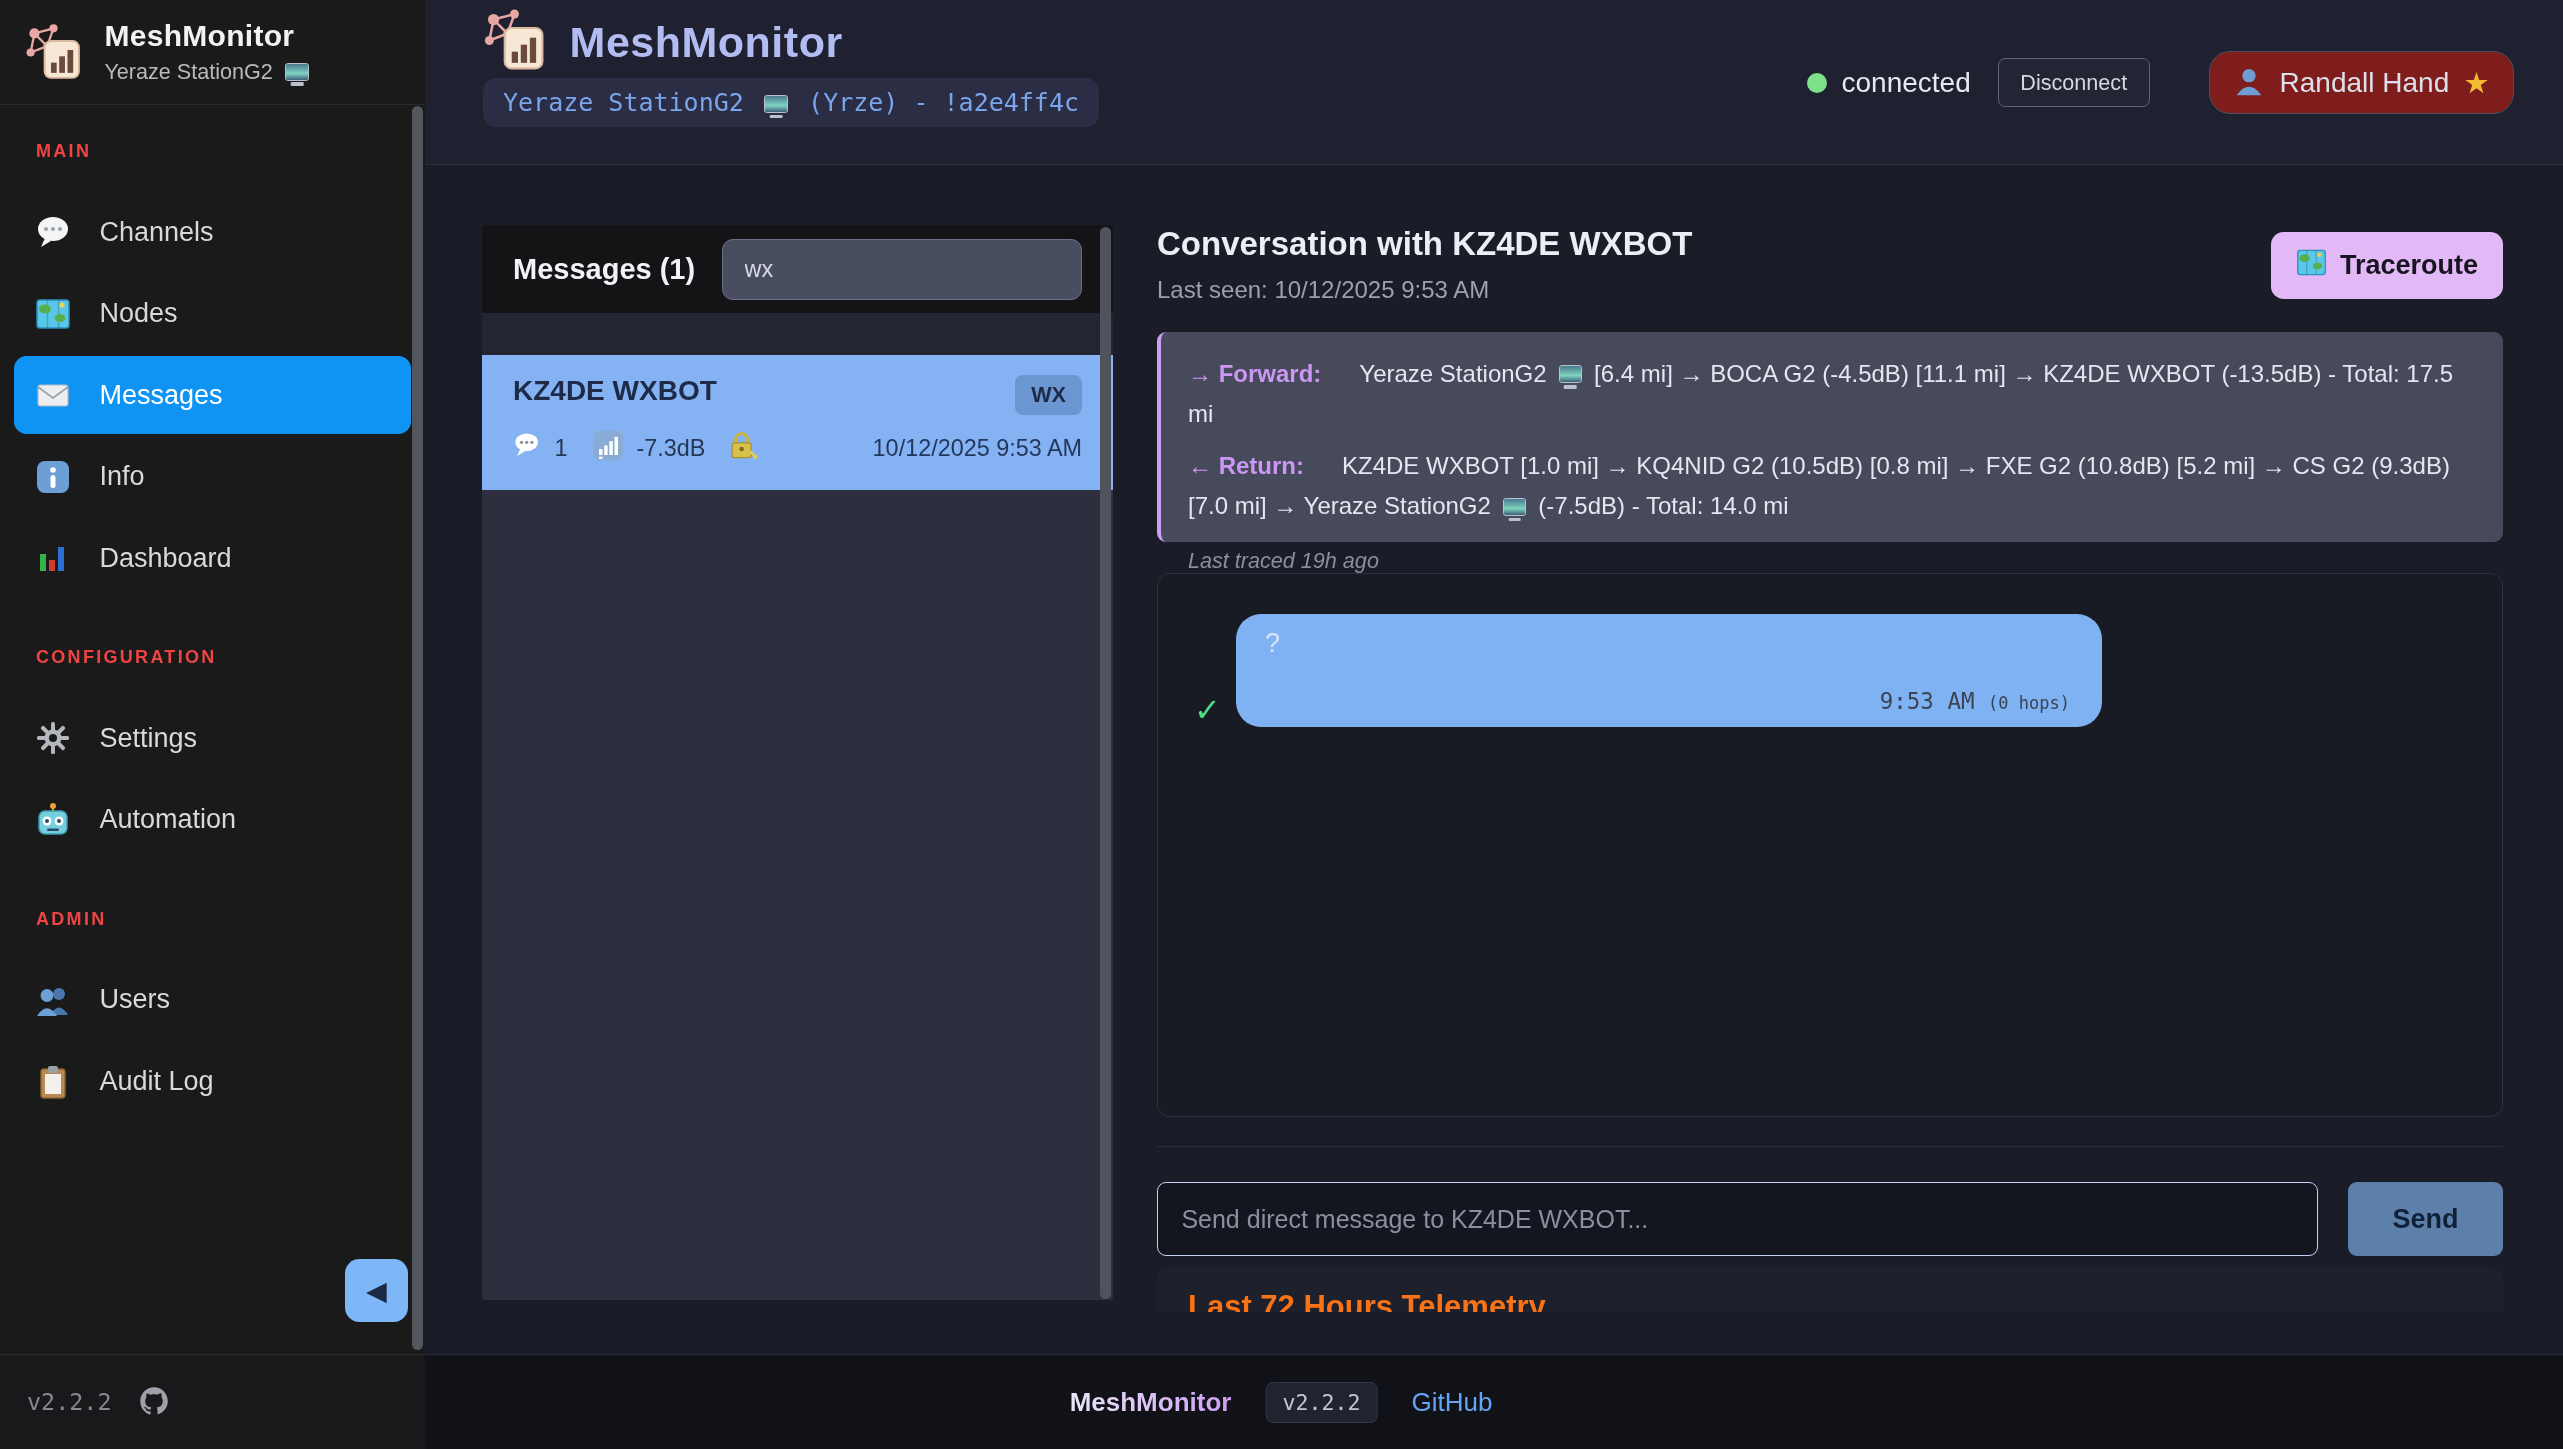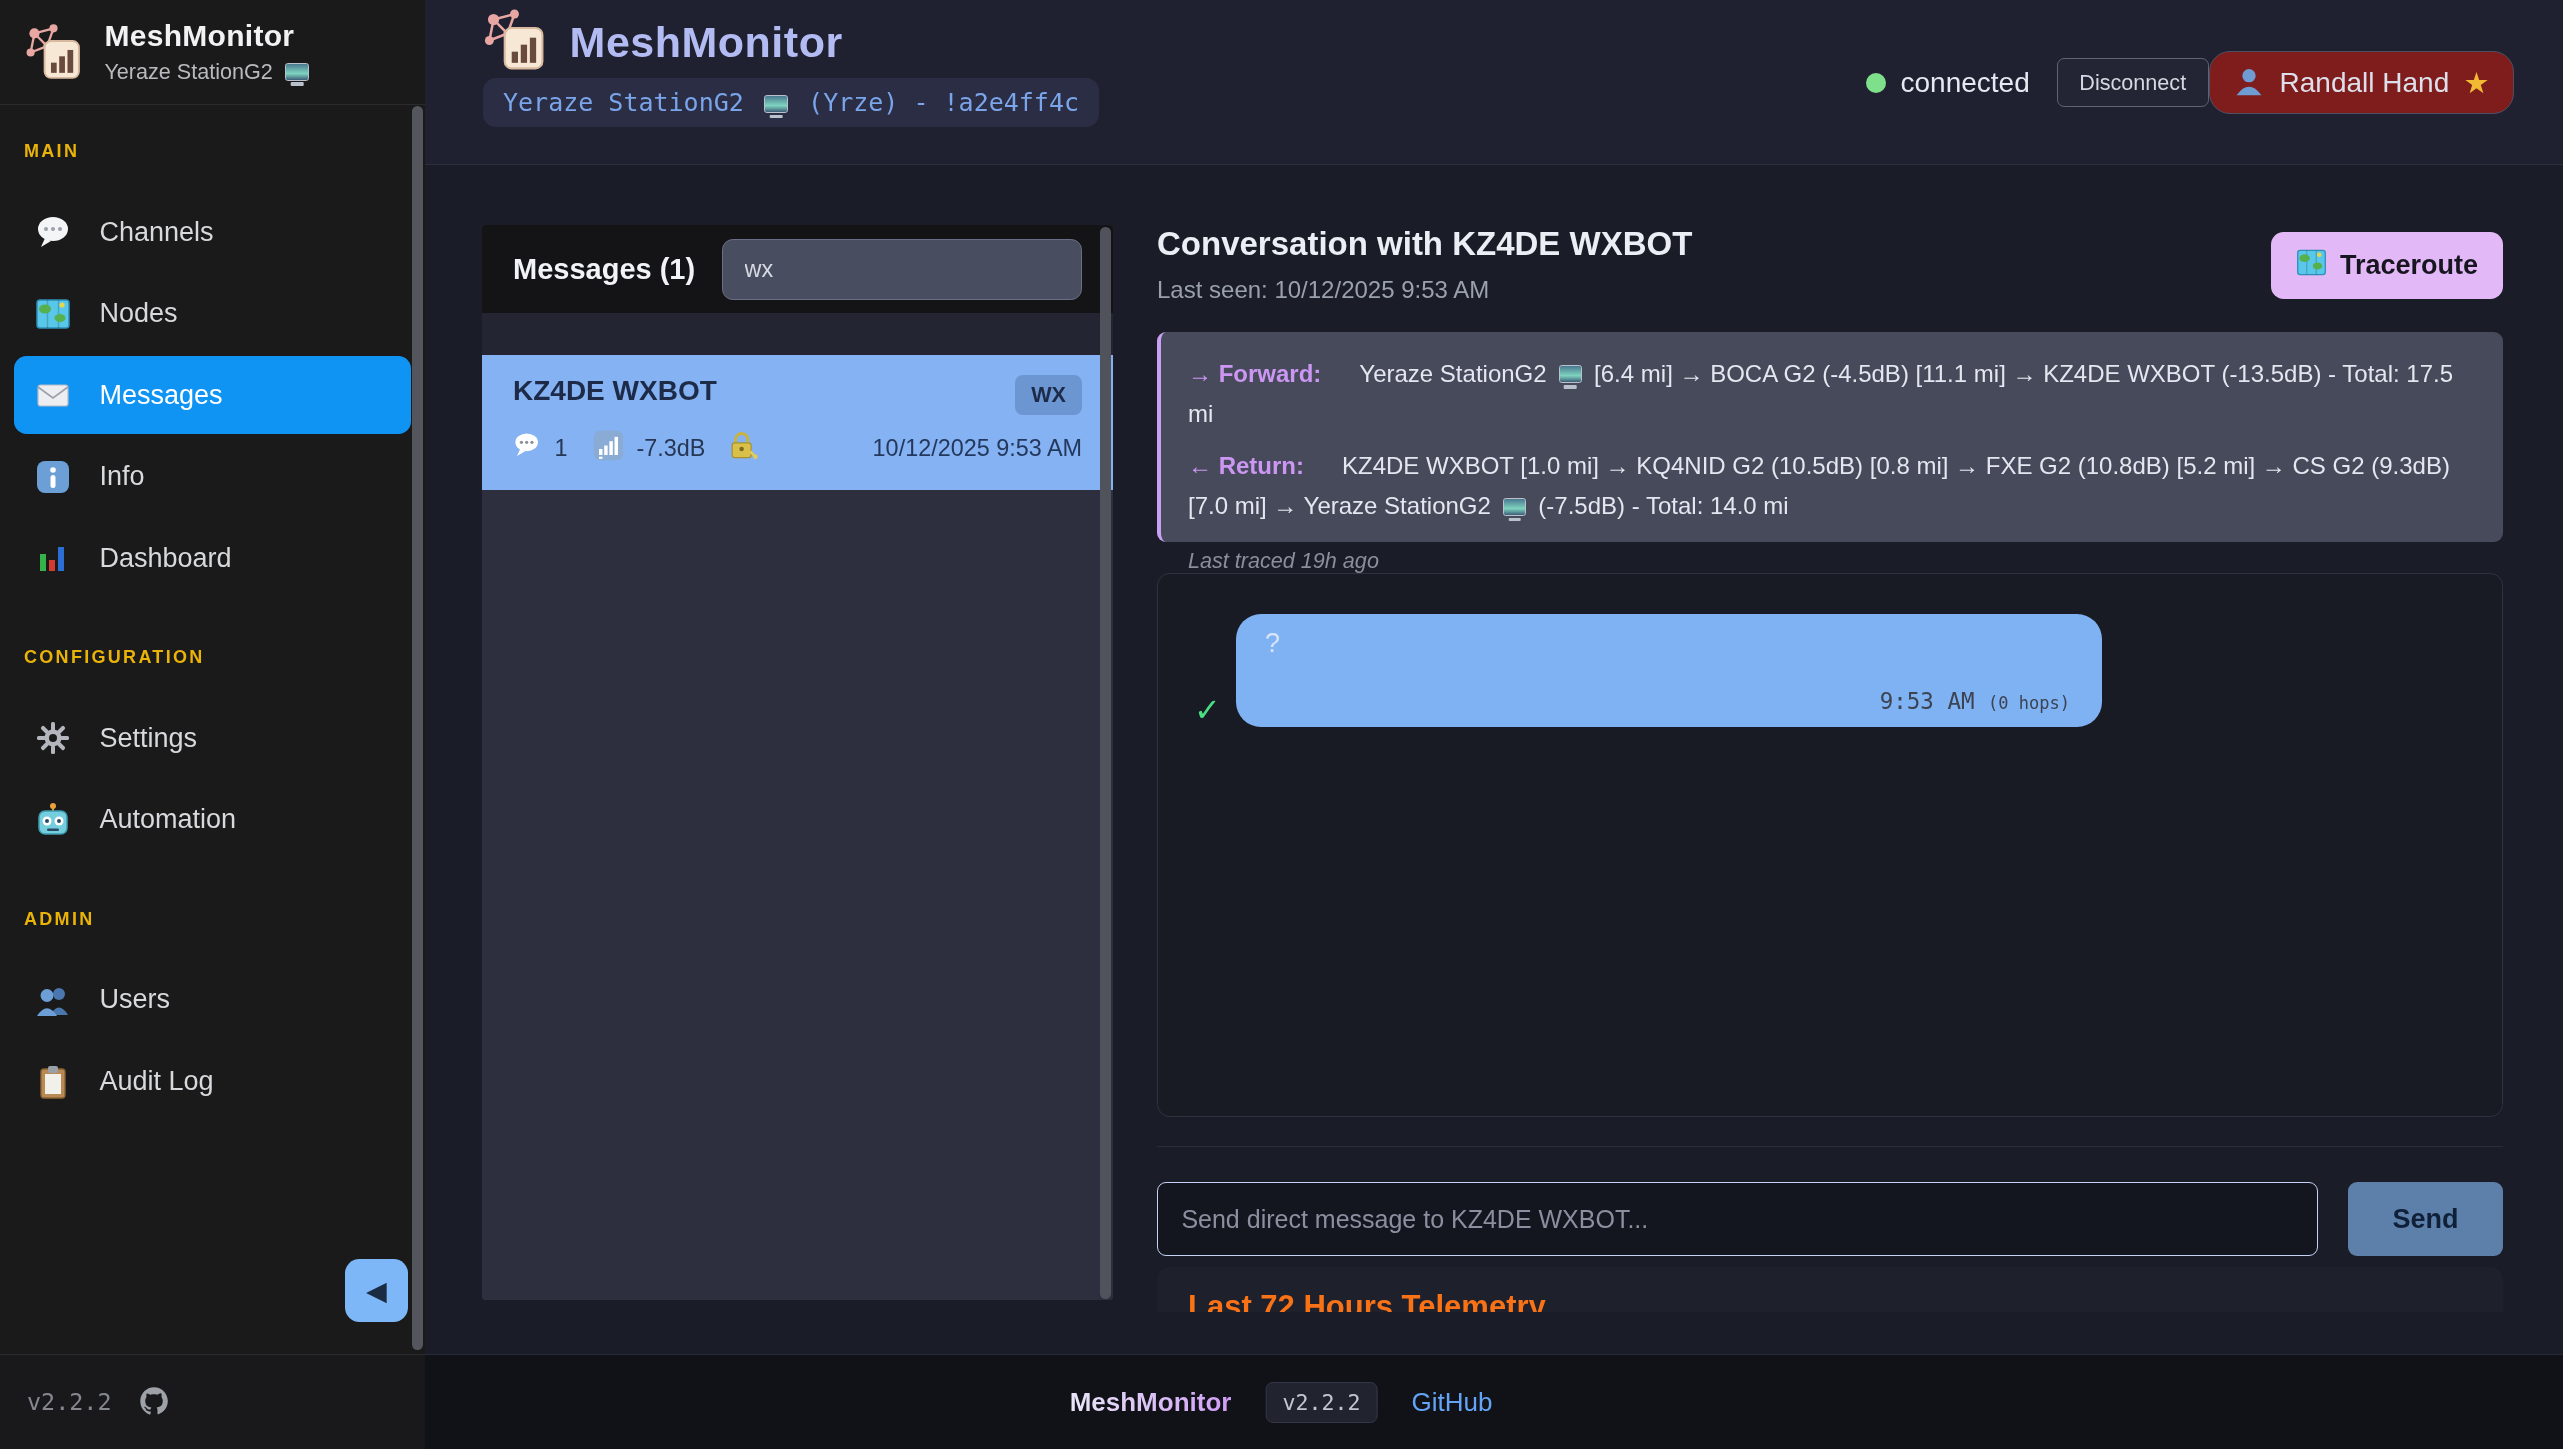--- a/index.html
+++ b/index.html
@@ -7,21 +7,21 @@
     font-family:"Liberation Sans", sans-serif; }
   .mono { font-family:"DejaVu Sans Mono", monospace; }
 
   
   .sidebar { position:absolute; left:0; top:0; width:425px; height:1449px; background:#1a1a1a; z-index:5; }
   .sb-header { height:105px; border-bottom:0.9px solid #2b2b2e; display:flex; align-items:center; padding:0 23.4px; gap:20px; }
   .sb-title-wrap { display:flex; flex-direction:column; gap:5.4px; }
   .sb-title { font-size:30px; font-weight:bold; color:#f2f2f4; letter-spacing:0.3px; }
   .sb-sub { font-size:21.6px; color:#b9babe; display:flex; align-items:center; gap:7.2px;}
   .sb-nav { padding-top:36px; }
-  .sb-section-label { padding-left:24px; font-size:18px; font-weight:bold; color:#eab308; letter-spacing:2.3px; margin-bottom:31px; }
+  .sb-section-label { padding-left:36px; font-size:18px; font-weight:bold; color:#ef4444; letter-spacing:2.3px; margin-bottom:31px; }
   .sb-section + .sb-section { margin-top:50px; }
   .sb-item { height:78px; margin:0 14.4px 3.6px 14.4px; border-radius:12.6px; display:flex; align-items:center; gap:27px; padding-left:20px; cursor:pointer; }
   .sb-item .lbl { font-size:27px; color:#d8d9dc; }
   .sb-item.active { background:#1094f4; }
   .sb-item.active .lbl { color:#ffffff; }
   .sb-icon { width:38px; height:38px; display:flex; align-items:center; justify-content:center; flex:0 0 38px; }
   .sb-scrollthumb { position:absolute; right:1.8px; top:106px; width:10.8px; height:1244px; background:#53565c; border-radius:5.4px; }
   .collapse-btn { position:absolute; left:345px; top:1259px; width:63px; height:63px; background:#7db7f8; border-radius:14.4px;
      display:flex; align-items:center; justify-content:center; color:#1b2b44; font-size:27px; cursor:pointer; }
   .sb-footer { position:absolute; left:0; bottom:0; width:425px; height:95px; background:#19191c; border-top:0.9px solid #2c2c30;
@@ -32,21 +32,21 @@
   .main { position:absolute; left:425px; top:0; width:2138px; height:1449px; }
   .app-header { position:relative; height:165px; background:#1f2130; border-bottom:0.9px solid #2c2e3c; }
   .hdr-brand { position:absolute; left:56px; top:7.2px; display:flex; align-items:center; gap:21.6px; }
   .hdr-title { font-size:43px; font-weight:bold; color:#b2bbf2; letter-spacing:0.5px; }
   .station-badge { position:absolute; left:58px; top:78px; background:#2b2d44; border-radius:13px; padding:10px 20px;
      font-family:"DejaVu Sans Mono", monospace; font-size:25px; color:#7aa5ea; white-space:nowrap; }
   .hdr-right { position:absolute; right:49px; top:0; height:165px; display:flex; align-items:center; }
   .conn-dot { width:20px; height:20px; border-radius:50%; background:#7ee08a; margin-right:14.4px; }
   .conn-label { font-size:28px; color:#e6e9f2; margin-right:27px; }
   .disconnect-btn { border:1.8px solid #5f6476; background:rgba(40,43,58,.45); color:#d5d8e1; font-size:21.6px;
-     padding:10.8px 21.6px; border-radius:7.2px; cursor:pointer; font-family:inherit; }
+     padding:10.8px 21.6px; border-radius:7.2px; cursor:pointer; margin-right:59px; font-family:inherit; }
   .user-chip { display:flex; align-items:center; gap:14.4px; border:1.8px solid #4c5062; background:#7f1d1d; border-radius:21px;
      padding:12.6px 23.4px; cursor:pointer;text-align:center; }
   .user-chip .uname { font-size:28px; color:#dde0ea; }
   .star { color:#f2b933; font-size:29px; }
 
   .content { position:absolute; top:165px; left:0; width:2138px; height:1190px; background:#1a1c27; overflow:hidden; }
 
   
   .messages-panel { position:absolute; left:57px; top:60px; width:631px; height:1075px; background:#2d2f3e; border-radius:3.6px; overflow:hidden; }
   .mp-header { height:88px; background:#141417; display:flex; align-items:center; justify-content:space-between; padding:0 31px; }

